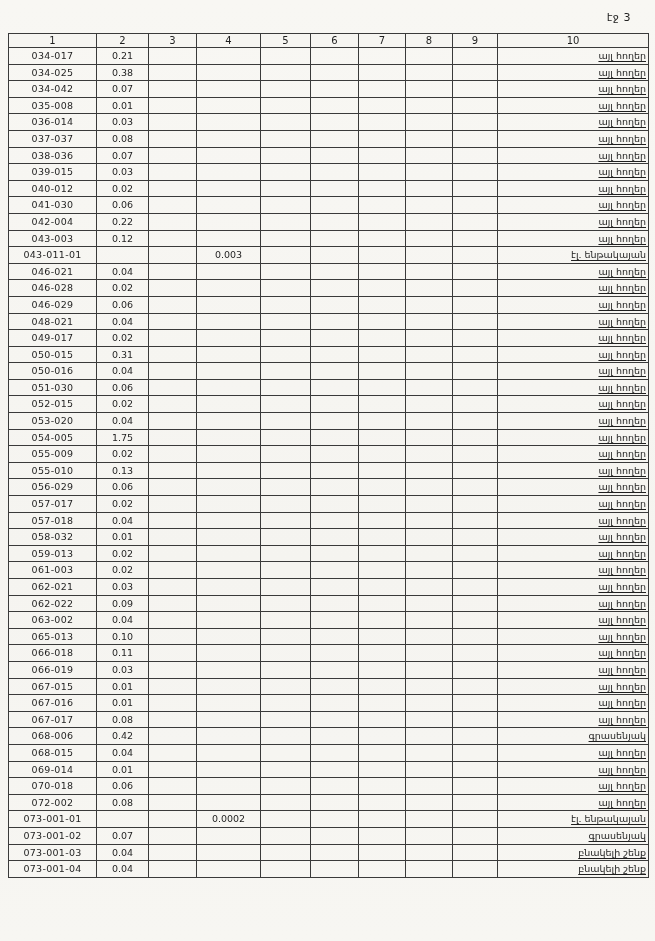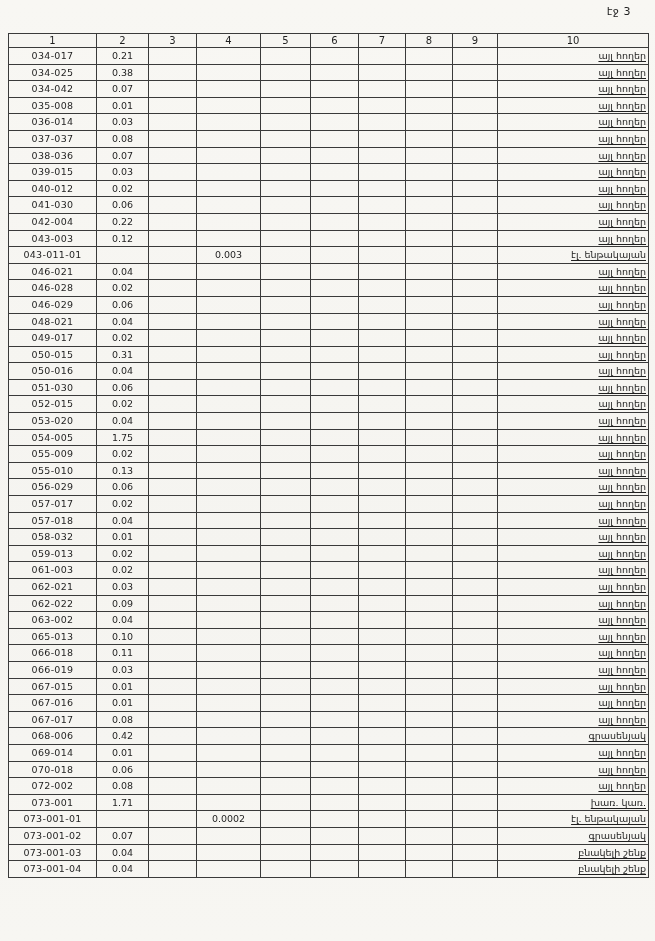--- a/index.html
+++ b/index.html
@@ -13,21 +13,21 @@
   .page {
     position: relative;
     width: 655px;
     height: 941px;
     background: linear-gradient(180deg, #f8f7f3 0%, #f5f4f0 60%, #f7f6f2 100%);
     font-family: "DejaVu Sans", sans-serif;
     color: #1d1d1d;
   }
   .page-label {
     position: absolute;
-    top: 5px;
+    top: 11px;
     right: 24px;
     font-size: 11px;
     color: #222;
     letter-spacing: 0.5px;
   }
   table.doc-table {
     position: absolute;
     top: 33px;
     left: 8px;
     border-collapse: collapse;
@@ -612,20 +612,32 @@
           <td class="c3"></td>
           <td class="c4"></td>
           <td class="c5"></td>
           <td class="c6"></td>
           <td class="c7"></td>
           <td class="c8"></td>
           <td class="c9"></td>
           <td class="c10">գրասենյակ</td>
         </tr>
         <tr>
+          <td class="c1">068-015</td>
+          <td class="c2">0.04</td>
+          <td class="c3"></td>
+          <td class="c4"></td>
+          <td class="c5"></td>
+          <td class="c6"></td>
+          <td class="c7"></td>
+          <td class="c8"></td>
+          <td class="c9"></td>
+          <td class="c10">այլ հողեր</td>
+        </tr>
+        <tr>
           <td class="c1">069-014</td>
           <td class="c2">0.01</td>
           <td class="c3"></td>
           <td class="c4"></td>
           <td class="c5"></td>
           <td class="c6"></td>
           <td class="c7"></td>
           <td class="c8"></td>
           <td class="c9"></td>
           <td class="c10">այլ հողեր</td>
@@ -646,32 +658,20 @@
           <td class="c1">072-002</td>
           <td class="c2">0.08</td>
           <td class="c3"></td>
           <td class="c4"></td>
           <td class="c5"></td>
           <td class="c6"></td>
           <td class="c7"></td>
           <td class="c8"></td>
           <td class="c9"></td>
           <td class="c10">այլ հողեր</td>
-        </tr>
-        <tr>
-          <td class="c1">073-001</td>
-          <td class="c2">1.71</td>
-          <td class="c3"></td>
-          <td class="c4"></td>
-          <td class="c5"></td>
-          <td class="c6"></td>
-          <td class="c7"></td>
-          <td class="c8"></td>
-          <td class="c9"></td>
-          <td class="c10">խառ. կառ.</td>
         </tr>
         <tr>
           <td class="c1">073-001-01</td>
           <td class="c2"></td>
           <td class="c3"></td>
           <td class="c4">0.0002</td>
           <td class="c5"></td>
           <td class="c6"></td>
           <td class="c7"></td>
           <td class="c8"></td>

